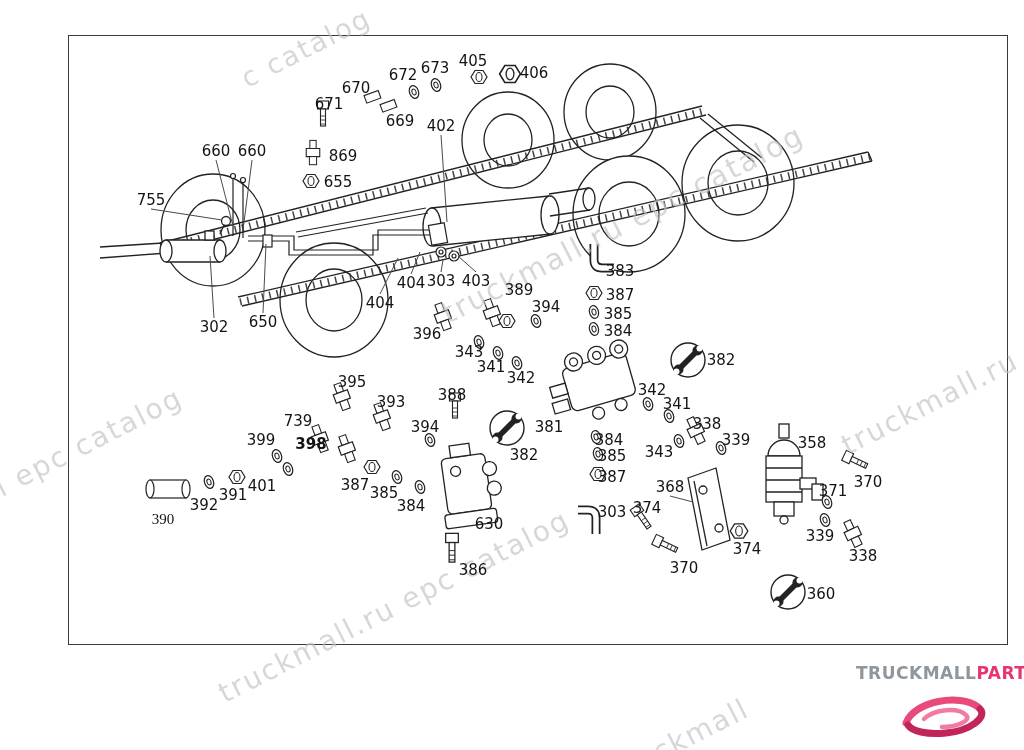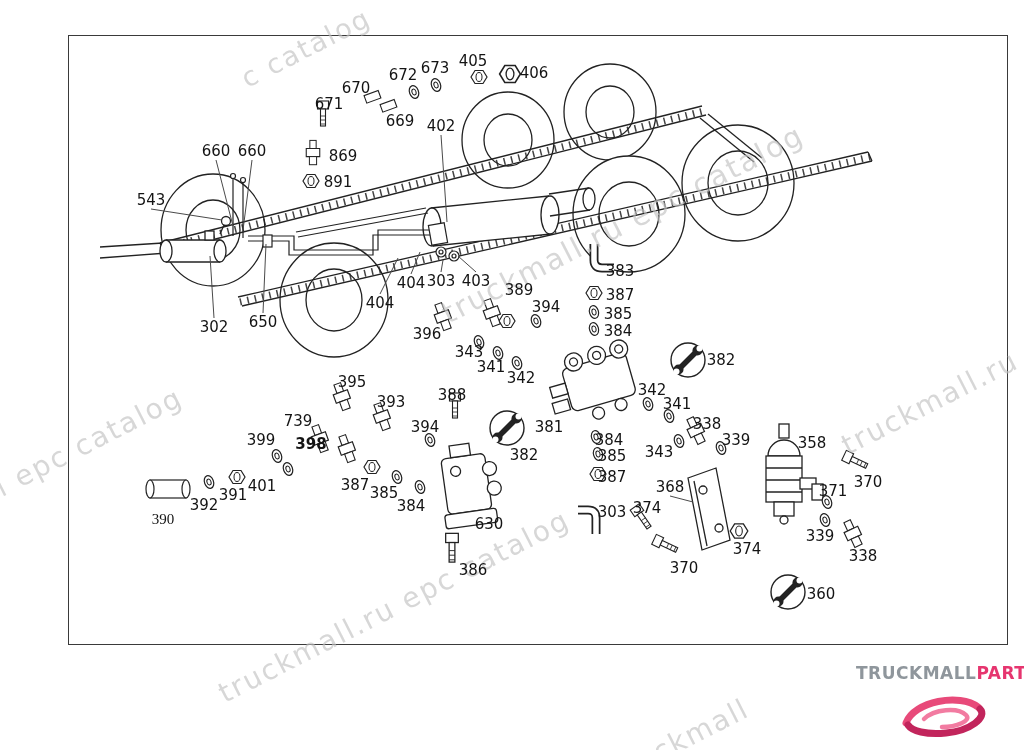--- a/index.html
+++ b/index.html
@@ -274,22 +274,22 @@
       <div class="lbl" style="left: 329px; top: 104px; color: rgb(20, 20, 20);">671</div>
       <div class="lbl" style="left: 403px; top: 75px; color: rgb(20, 20, 20);">672</div>
       <div class="lbl" style="left: 435px; top: 68px; color: rgb(20, 20, 20);">673</div>
       <div class="lbl" style="left: 473px; top: 61px; color: rgb(20, 20, 20);">405</div>
       <div class="lbl" style="left: 534px; top: 73px; color: rgb(20, 20, 20);">406</div>
       <div class="lbl" style="left: 400px; top: 121px; color: rgb(20, 20, 20);">669</div>
       <div class="lbl" style="left: 441px; top: 126px; color: rgb(20, 20, 20);">402</div>
       <div class="lbl" style="left: 216px; top: 151px; color: rgb(20, 20, 20);">660</div>
       <div class="lbl" style="left: 252px; top: 151px; color: rgb(20, 20, 20);">660</div>
       <div class="lbl" style="left: 343px; top: 156px; color: rgb(20, 20, 20);">869</div>
-      <div class="lbl" style="left: 338px; top: 182px; color: rgb(20, 20, 20);">891</div>
-      <div class="lbl" style="left: 151px; top: 200px; color: rgb(20, 20, 20);">543</div>
+      <div class="lbl" style="left: 338px; top: 182px; color: rgb(20, 20, 20);">655</div>
+      <div class="lbl" style="left: 151px; top: 200px; color: rgb(20, 20, 20);">755</div>
       <div class="lbl" style="left: 214px; top: 327px; color: rgb(20, 20, 20);">302</div>
       <div class="lbl" style="left: 263px; top: 322px; color: rgb(20, 20, 20);">650</div>
       <div class="lbl" style="left: 380px; top: 303px; color: rgb(20, 20, 20);">404</div>
       <div class="lbl" style="left: 411px; top: 283px; color: rgb(20, 20, 20);">404</div>
       <div class="lbl" style="left: 441px; top: 281px; color: rgb(20, 20, 20);">303</div>
       <div class="lbl" style="left: 476px; top: 281px; color: rgb(20, 20, 20);">403</div>
       <div class="lbl" style="left: 620px; top: 271px; color: rgb(20, 20, 20);">383</div>
       <div class="lbl" style="left: 620px; top: 295px; color: rgb(20, 20, 20);">387</div>
       <div class="lbl" style="left: 618px; top: 314px; color: rgb(20, 20, 20);">385</div>
       <div class="lbl" style="left: 618px; top: 331px; color: rgb(20, 20, 20);">384</div>

